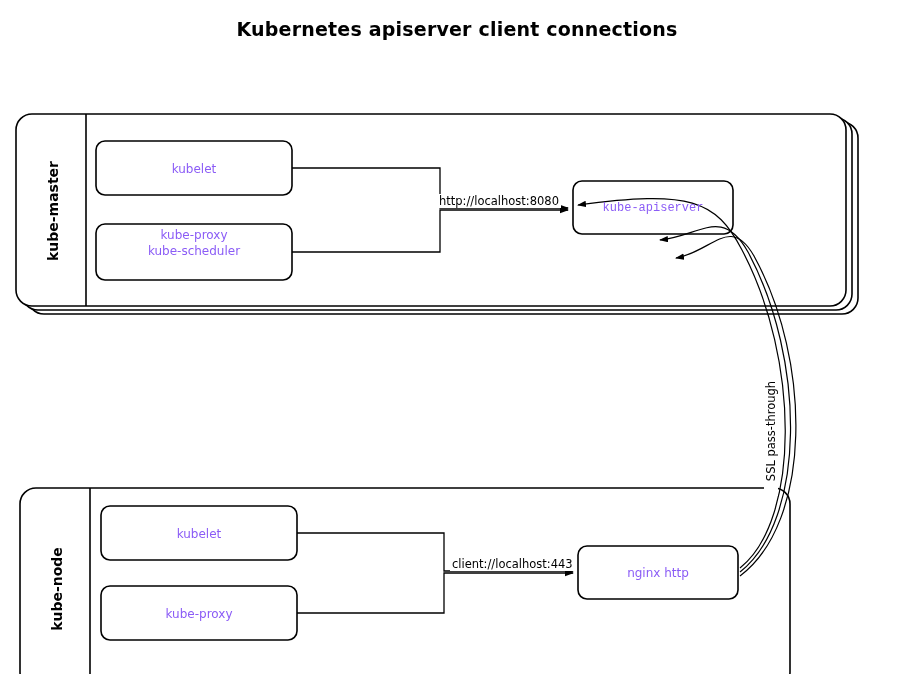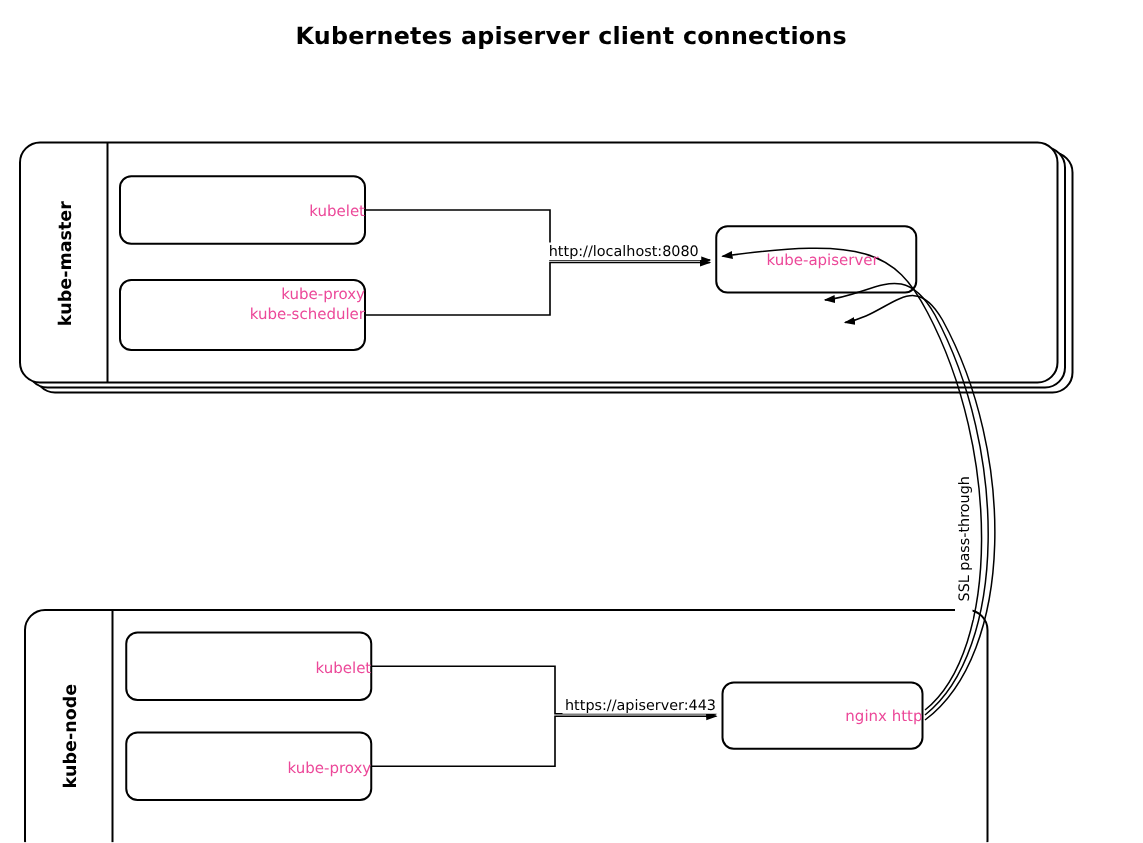--- a/index.html
+++ b/index.html
@@ -28,22 +28,22 @@
   }
   .svg-layer {
     position: absolute;
     left: 0;
     top: 0;
     width: 914px;
     height: 674px;
   }
   .node-label {
     position: absolute;
-    color: #ec4899;
-    text-align: right;
+    color: #8b5cf6;
+    text-align: center;
     line-height: 1.35;
     font-size: 12px;
     white-space: nowrap;
   }
   .vert-label {
     position: absolute;
     font-size: 14px;
     font-weight: bold;
     color: #000;
     transform-origin: center center;
@@ -117,23 +117,23 @@
   <div class="vert-label" style="left:-3px; top:203px; width:112px; transform: rotate(-90deg);">kube-master</div>
   <div class="vert-label" style="left:1px; top:581px; width:112px; transform: rotate(-90deg);">kube-node</div>
 
   <div class="node-label" style="left:96px; top:161px; width:196px;">kubelet</div>
 
   <div class="node-label" style="left:96px; top:227px; width:196px;">
     <div>kube-proxy</div>
     <div>kube-scheduler</div>
   </div>
 
-  <div class="node-label" style="left:543px; top:200px; width:160px;">kube-apiserver</div>
+  <div class="node-label" style="left:573px; top:200px; width:160px;font-family:Liberation Mono, monospace;">kube-apiserver</div>
 
   <div class="node-label" style="left:101px; top:526px; width:196px;">kubelet</div>
   <div class="node-label" style="left:101px; top:606px; width:196px;">kube-proxy</div>
   <div class="node-label" style="left:578px; top:565px; width:160px;">nginx http</div>
 
   <div class="edge-label" style="left:437px; top:194px;">http://localhost:8080</div>
-  <div class="edge-label" style="left:450px; top:557px;">https://apiserver:443</div>
+  <div class="edge-label" style="left:450px; top:557px;">client://localhost:443</div>
   <div class="edge-label-vert" style="left:706px; top:424px; width:130px; text-align:center; transform: rotate(-90deg);">SSL pass-through</div>
 
 </div>
 
 </body></html>

